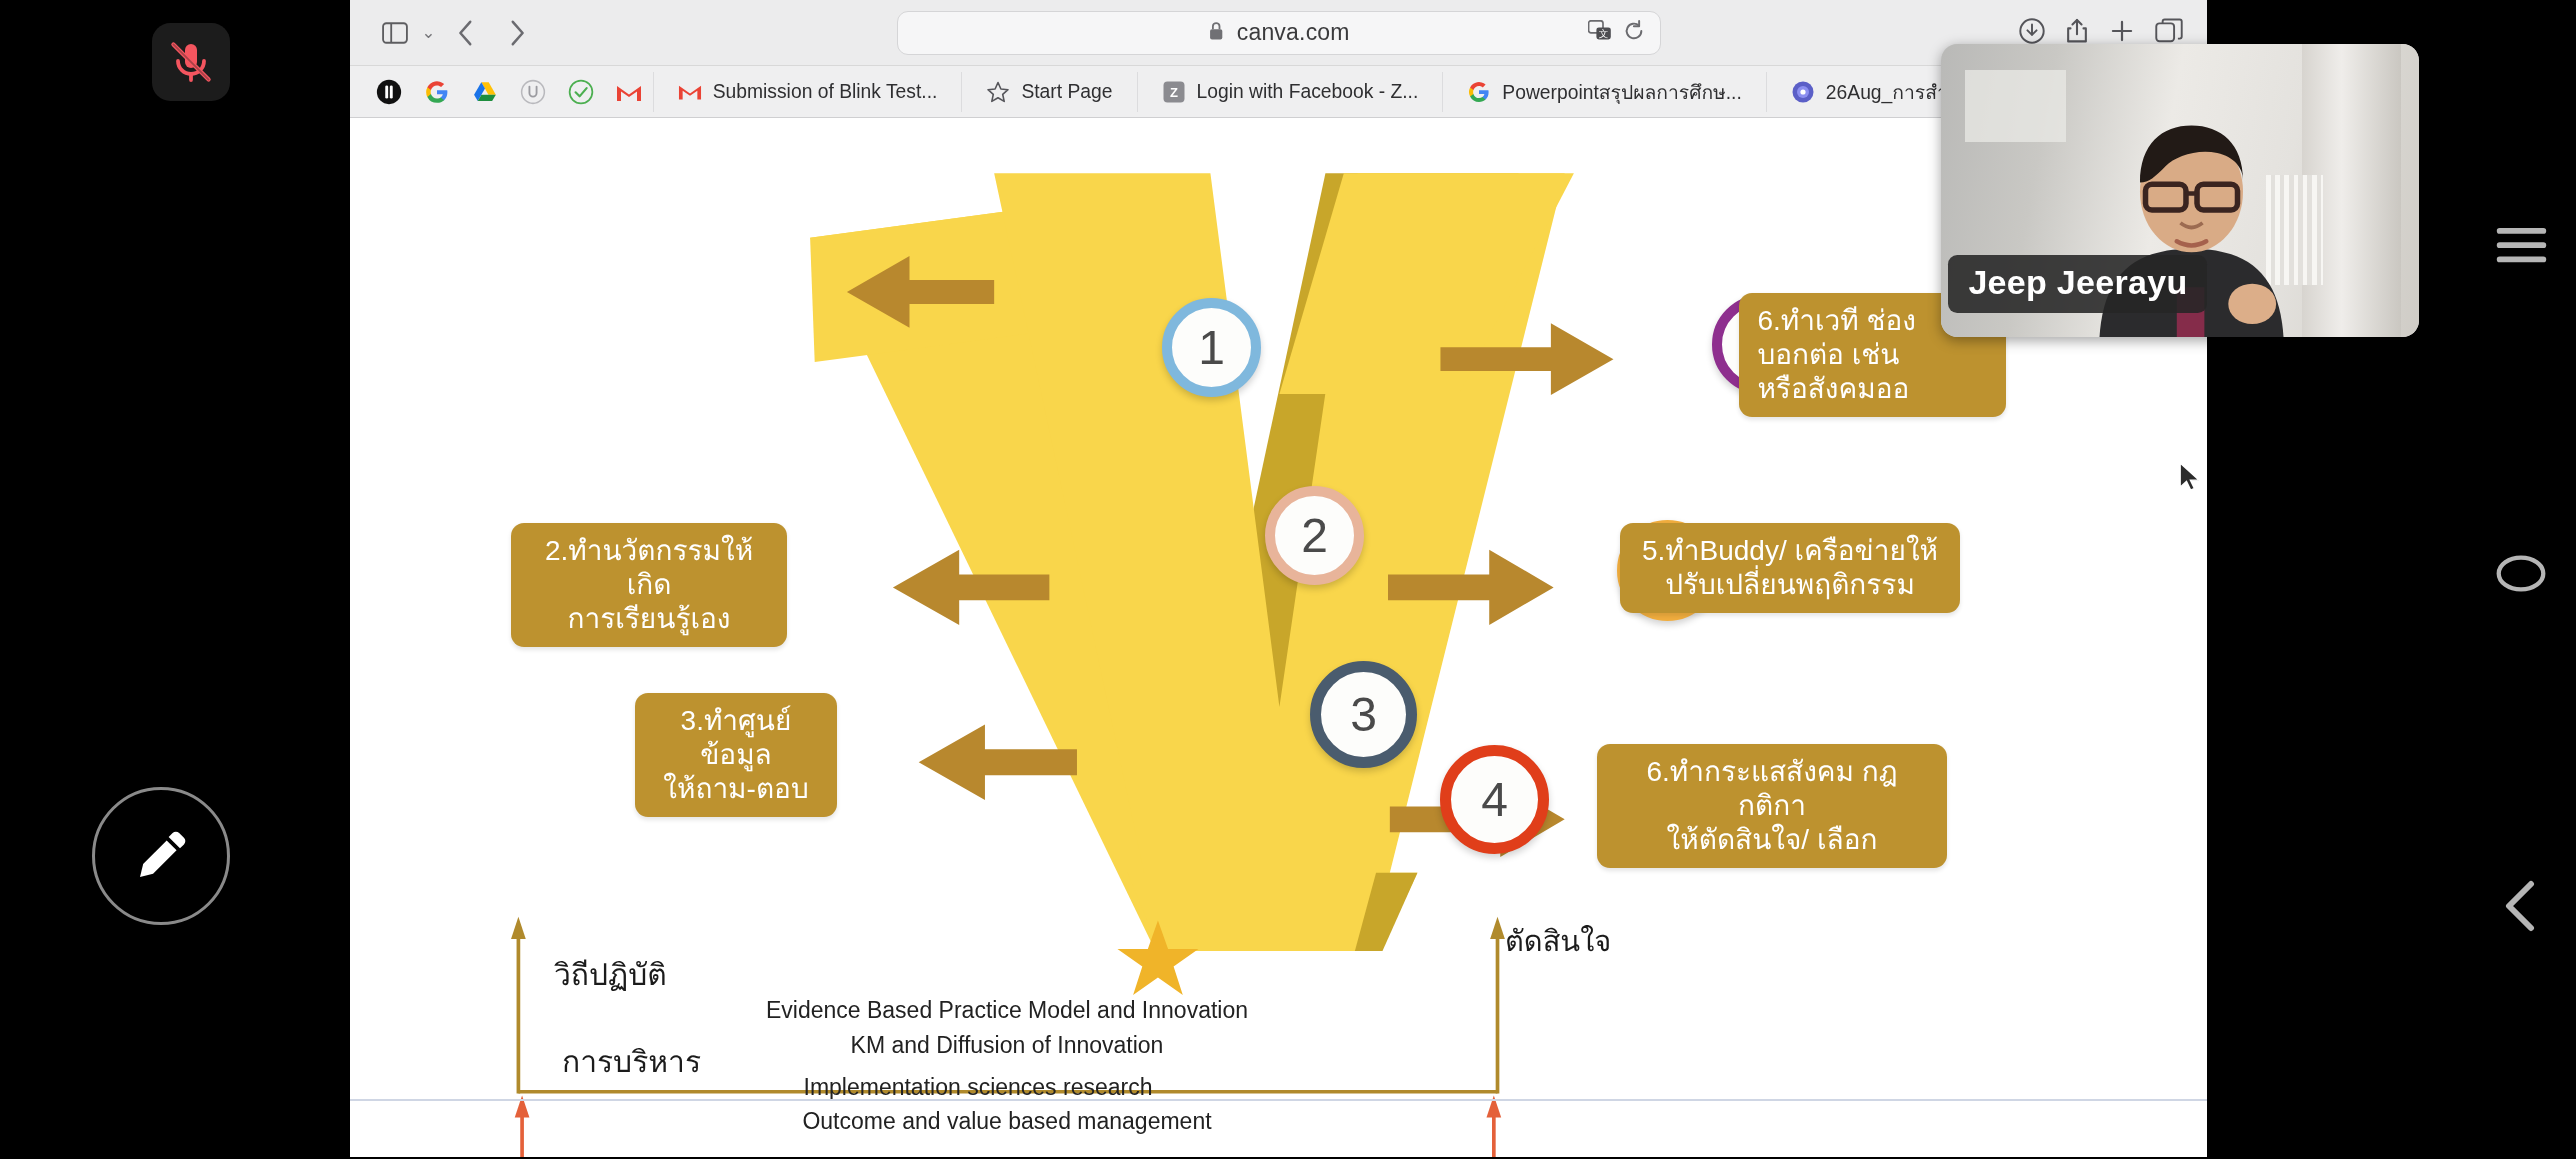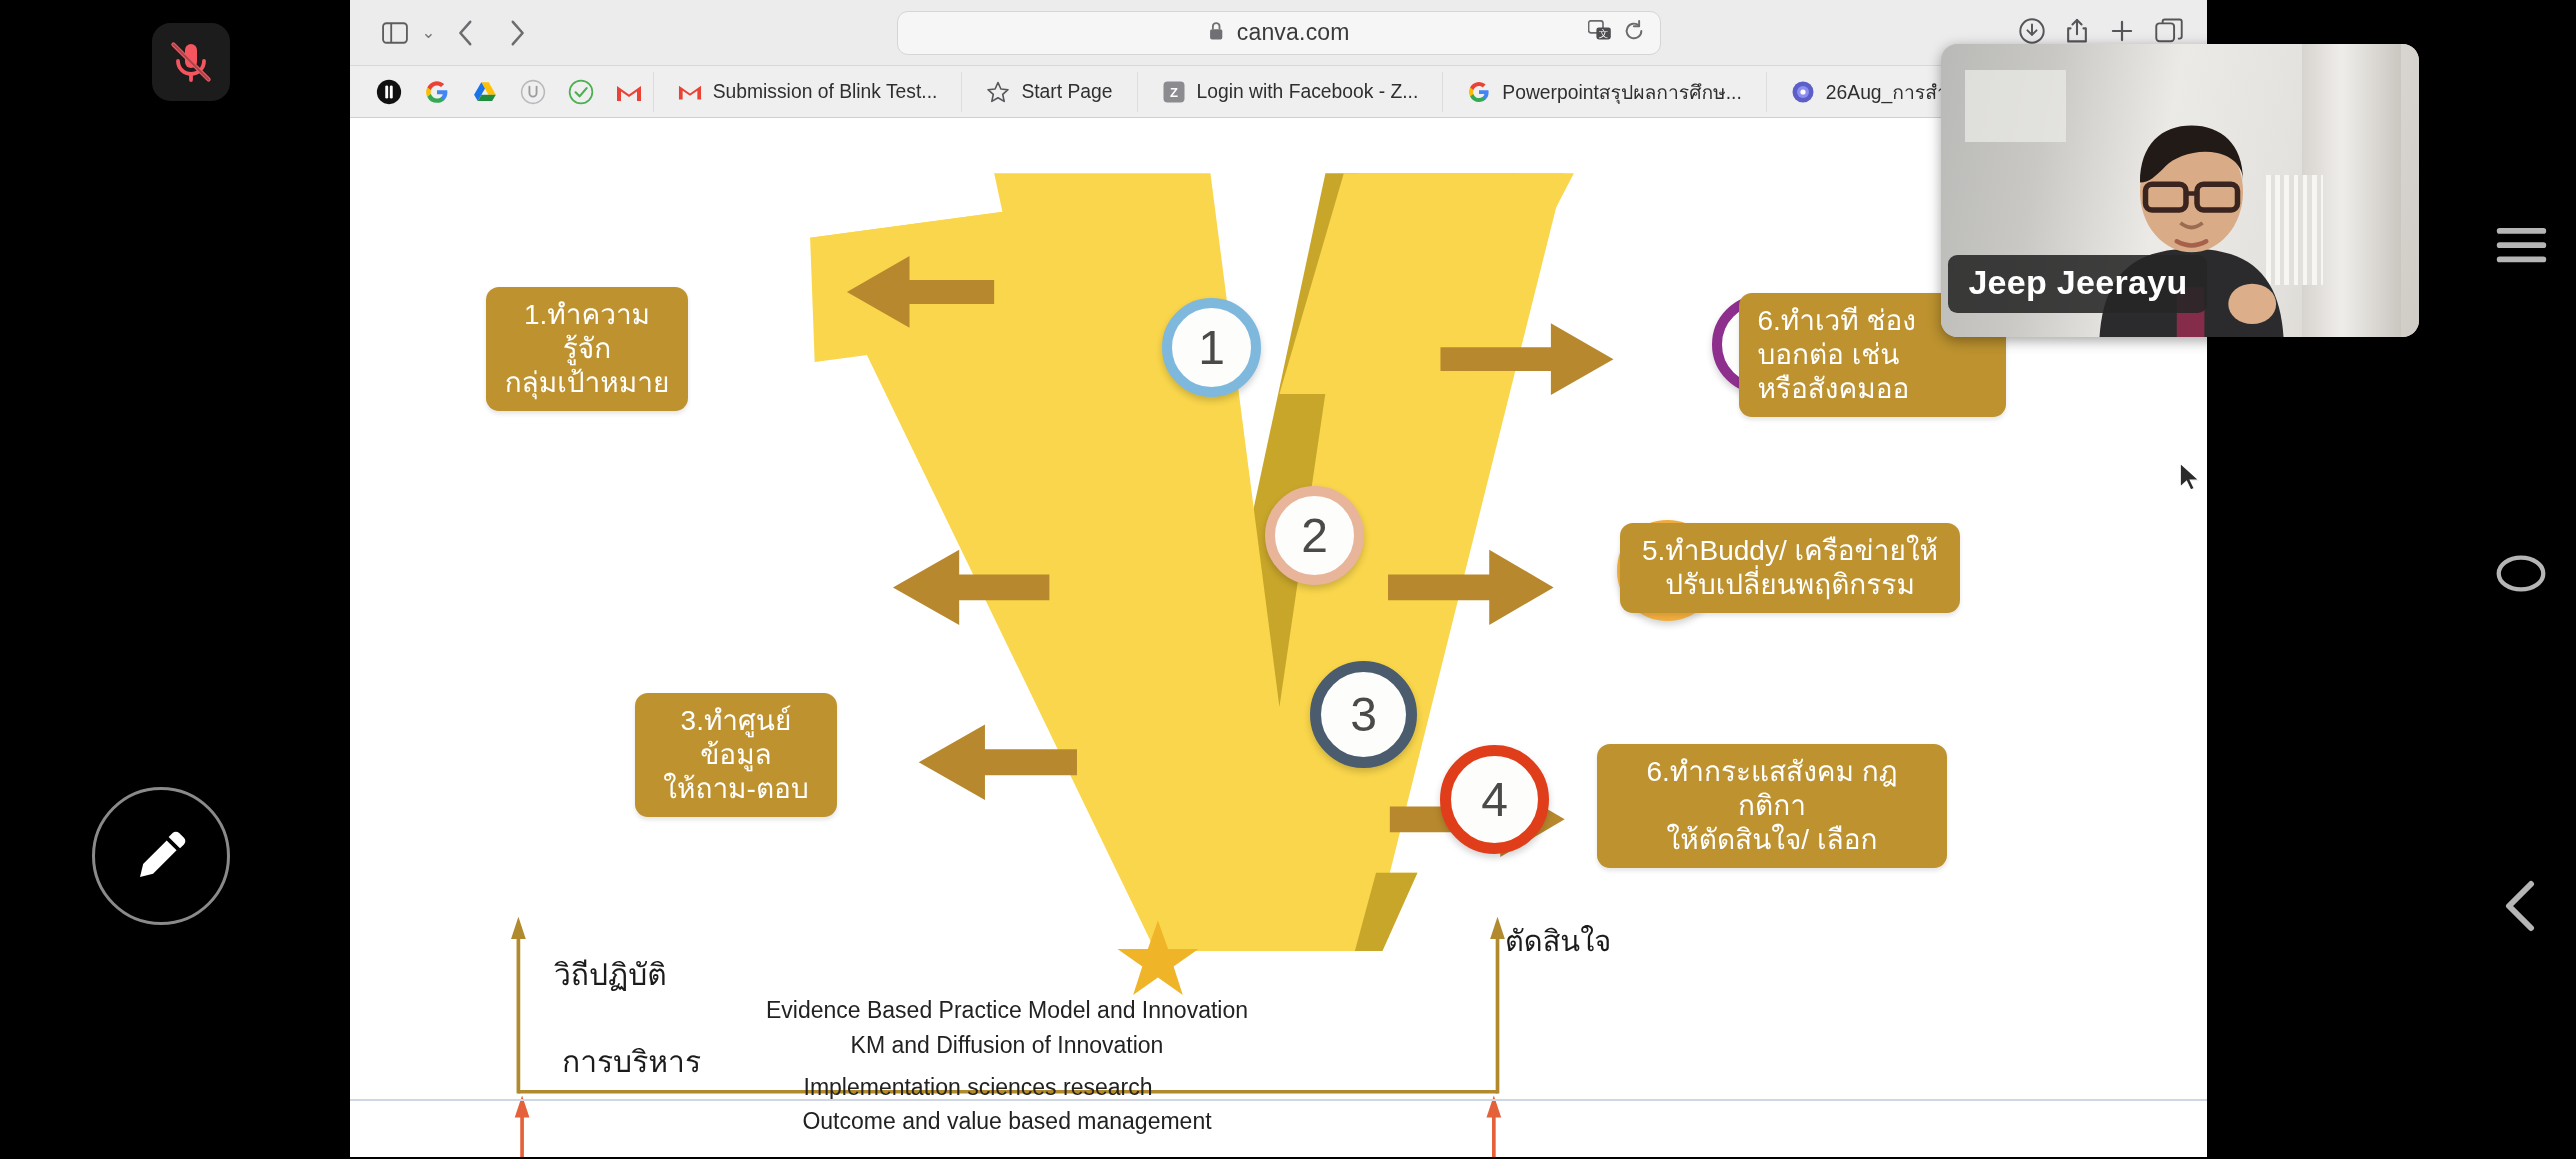--- a/index.html
+++ b/index.html
@@ -411,22 +411,22 @@
         <div class="circle-num" style="left:1090px; top:627px; width:109px; height:109px; border:11px solid #e03e1a;">
           <span>4</span>
         </div>
         <div class="circle-num" style="left:1267px; top:402px; width:101px; height:101px; border:10px solid #f0ad3e;">
           <span>5</span>
         </div>
         <div class="circle-num" style="left:1362px; top:177px; width:99px; height:99px; border:10px solid #8e2f8e;">
           <span>6</span>
         </div>
 
-        <div class="node-box" style="left:136px; top:169px; width:202px;">1.ทำความรู้จัก
-กลุ่มเป้าหมาย</div>
+        <div class="node-box" style="left:161px; top:405px; width:276px;">2.ทำนวัตกรรมให้เกิด
+การเรียนรู้เอง</div>
         <div class="node-box" style="left:285px; top:575px; width:202px;">3.ทำศูนย์ข้อมูล
 ให้ถาม-ตอบ</div>
         <div class="node-box" style="left:1247px; top:626px; width:350px;">6.ทำกระแสสังคม กฎกติกา
 ให้ตัดสินใจ/ เลือก</div>
         <div class="node-box" style="left:1270px; top:405px; width:340px;">5.ทำBuddy/ เครือข่ายให้
 ปรับเปลี่ยนพฤติกรรม</div>
         <div class="node-box" style="left:1389px; top:175px; width:267px; text-align:left;">6.ทำเวที ช่อง
 บอกต่อ เช่น
 หรือสังคมออ</div>
 

